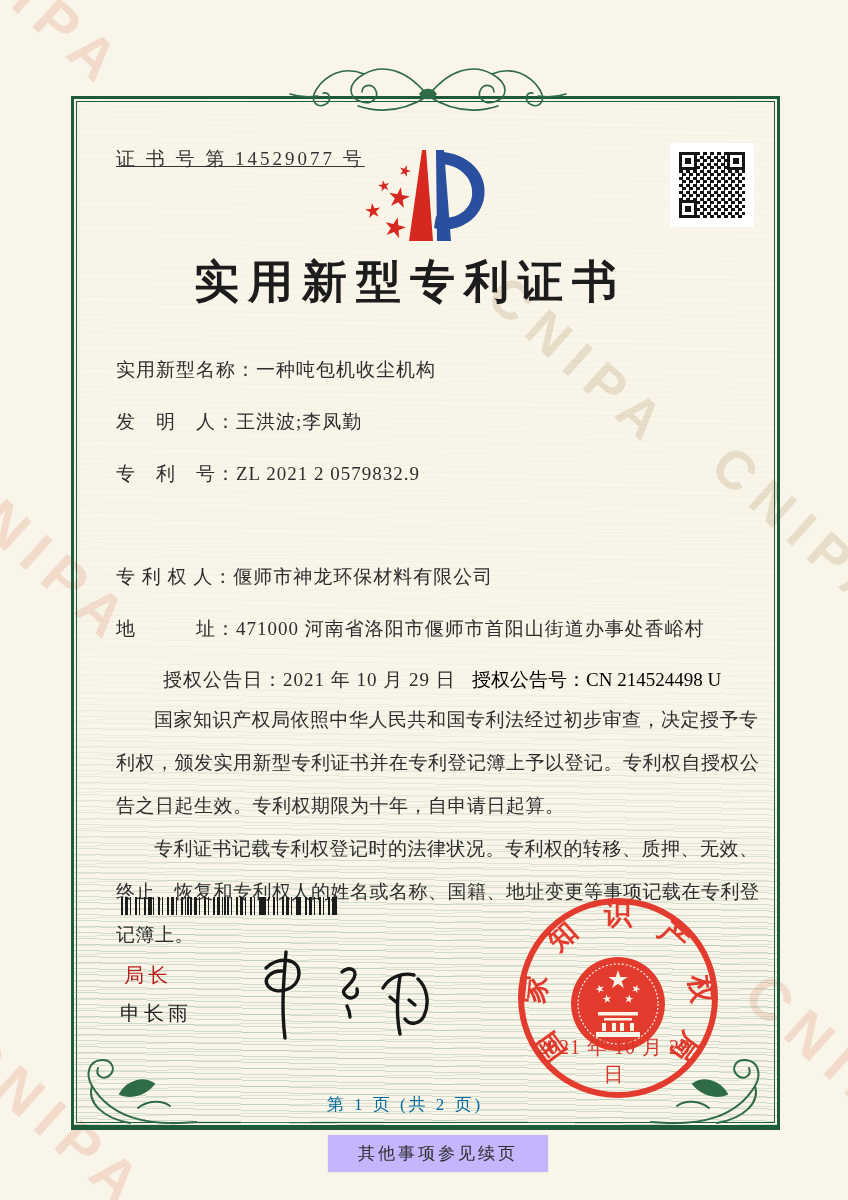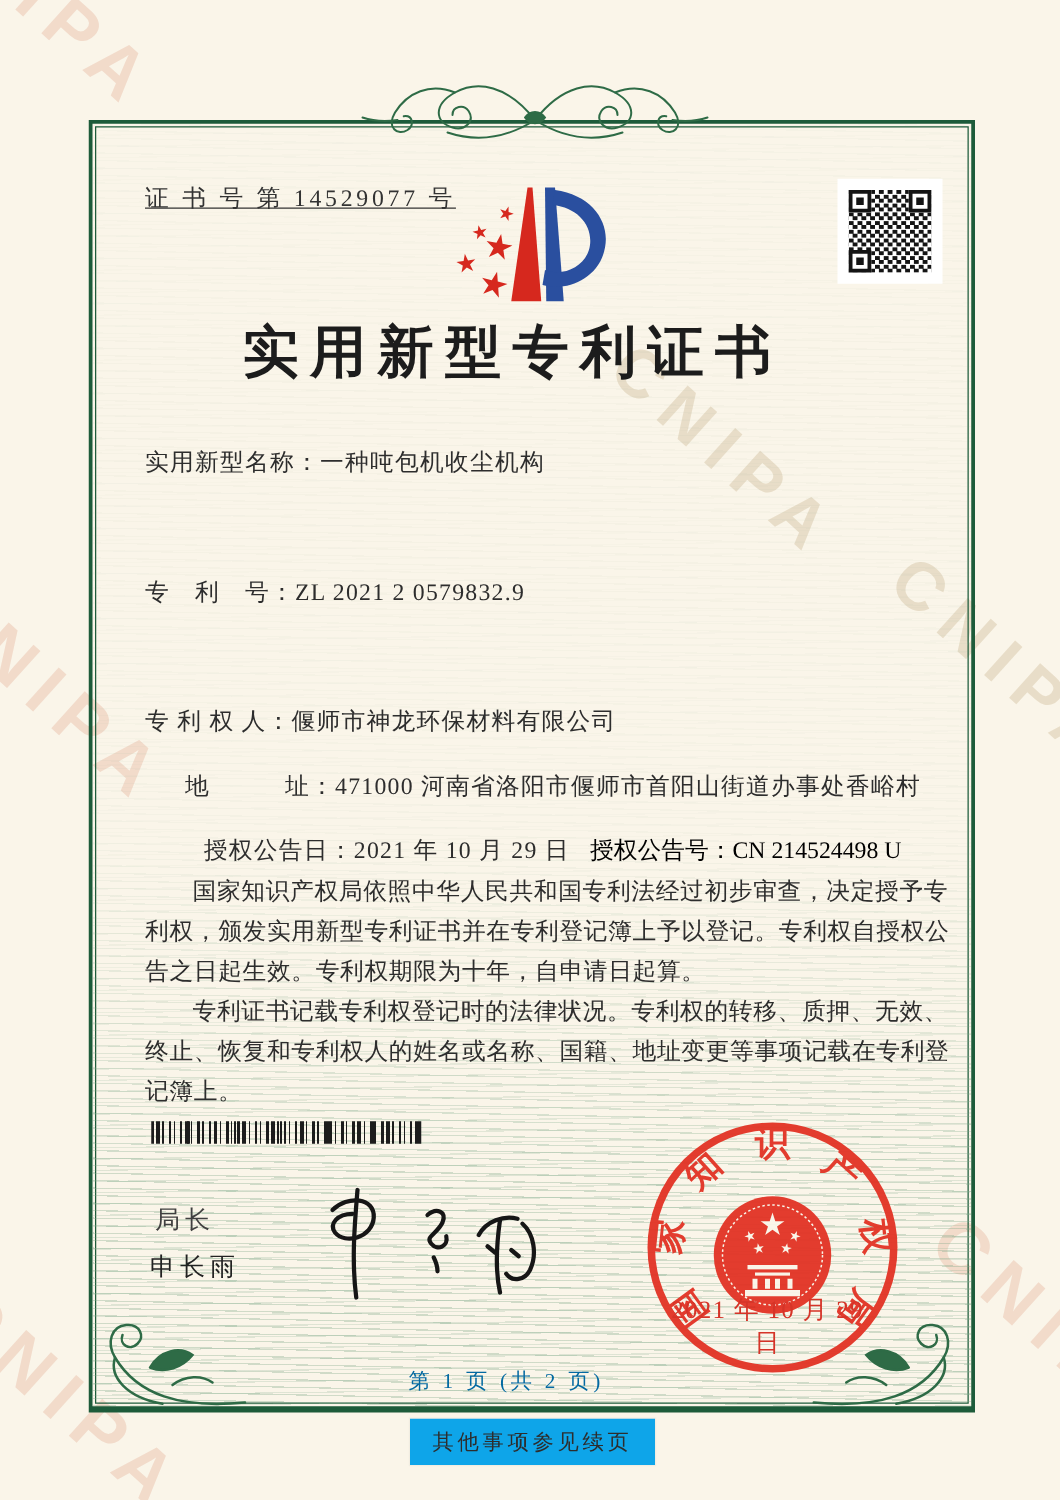--- a/index.html
+++ b/index.html
@@ -38,39 +38,39 @@
 
   .title{position:absolute;left:0;top:252px;width:820px;text-align:center;
          font-size:45px;font-weight:bold;letter-spacing:9px;color:#1c1c1c;}
 
   .field{position:absolute;left:116px;font-size:19px;color:#2d2d2d;}
   .field .lbl{display:inline-block;min-width:112px;letter-spacing:1px;}
   .field .val{letter-spacing:1px;}
   .field2{position:absolute;left:472px;font-size:19px;color:#000000;}
 
   .body-text{position:absolute;left:116px;top:698px;width:650px;font-size:19px;
-             line-height:32px;color:#2d2d2d;letter-spacing:.5px;}
+             line-height:43px;color:#2d2d2d;letter-spacing:.5px;}
   .body-text p{margin:0;text-indent:2em;}
 
   .barcode{position:absolute;left:121px;top:897px;width:216px;height:18px;background:
      repeating-linear-gradient(90deg,#1c1c1c 0 2px,transparent 2px 4px,#1c1c1c 4px 7px,transparent 7px 9px,
        #1c1c1c 9px 10px,transparent 10px 14px,#1c1c1c 14px 16px,transparent 16px 18px,#1c1c1c 18px 19px,transparent 19px 23px),
      repeating-linear-gradient(90deg,transparent 0 29px,#1c1c1c 29px 31px,transparent 31px 37px);}
 
-  .sig-title{position:absolute;left:124px;top:962px;font-size:20px;letter-spacing:4px;color:#404040;}
+  .sig-title{position:absolute;left:124px;top:962px;font-size:20px;letter-spacing:4px;color:#b91c1c;}
   .sig-name{position:absolute;left:120px;top:1000px;font-size:20px;letter-spacing:4px;color:#222;}
   .sig-hand{position:absolute;left:246px;top:942px;}
 
   .seal{position:absolute;left:512px;top:892px;opacity:.95;}
   .seal-date{position:absolute;left:524px;top:1034px;width:180px;font-size:20px;color:#d53428;
              letter-spacing:1px;text-align:center;}
 
   .page-footer{position:absolute;left:30px;top:1093px;width:750px;text-align:center;
                font-size:17px;letter-spacing:3px;color:#0369a1;}
-  .continuation{position:absolute;left:328px;top:1135px;background:#0ea5e9;padding:7px 18px;
+  .continuation{position:absolute;left:328px;top:1135px;background:#c4b5fd;padding:7px 30px;
                 font-size:17px;letter-spacing:3px;color:#2d2d2d;box-shadow:0 0 0 1px rgba(0,0,0,.03);}
 </style>
 </head>
 <body>
 
 <div class="page">
 
   <div class="wm pink" style="left:-88px;top:-36px;">CNIPA</div>
   <div class="wm beige" style="left:468px;top:330px;">CNIPA</div>
   <div class="wm pink" style="left:-80px;top:520px;">CNIPA</div>
@@ -141,27 +141,30 @@
       <div class="fp tr"></div>
       <div class="fp bl"></div>
     </div>
   </div>
 
   <div class="title">实用新型专利证书</div>
 
   <div class="field" style="top:357px;">
     <span class="lbl">实用新型名称：</span><span class="val">一种吨包机收尘机构</span>
   </div>
+  <div class="field" style="top:409px;">
+    <span class="lbl">发　明　人：</span><span class="val">王洪波;李凤勤</span>
+  </div>
   <div class="field" style="top:461px;">
     <span class="lbl">专　利　号：</span><span class="val">ZL 2021 2 0579832.9</span>
   </div>
   <div class="field" style="top:564px;">
     <span class="lbl">专 利 权 人：</span><span class="val">偃师市神龙环保材料有限公司</span>
   </div>
-  <div class="field" style="top:616px;margin-left:32px;">
+  <div class="field" style="top:616px;">
     <span class="lbl">地　　　址：</span><span class="val">471000 河南省洛阳市偃师市首阳山街道办事处香峪村</span>
   </div>
   <div class="field" style="top:667px;margin-left:47px;">
     <span class="lbl">授权公告日：</span><span class="val">2021 年 10 月 29 日</span>
   </div>
   <div class="field2" style="top:667px;">
     <span class="lbl">授权公告号：</span><span class="val">CN 214524498 U</span>
   </div>
 
   <div class="body-text">

